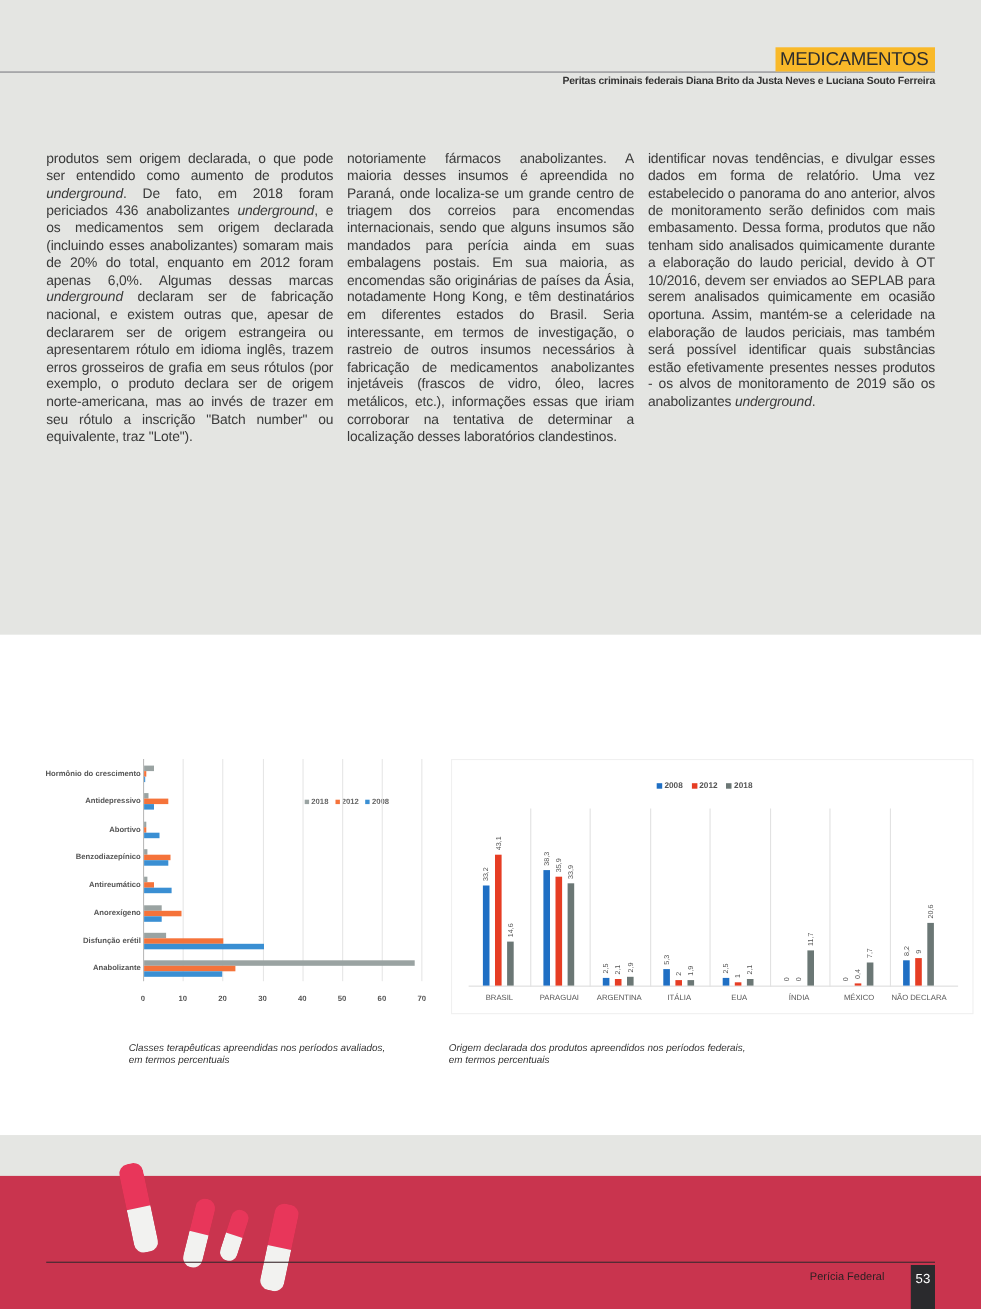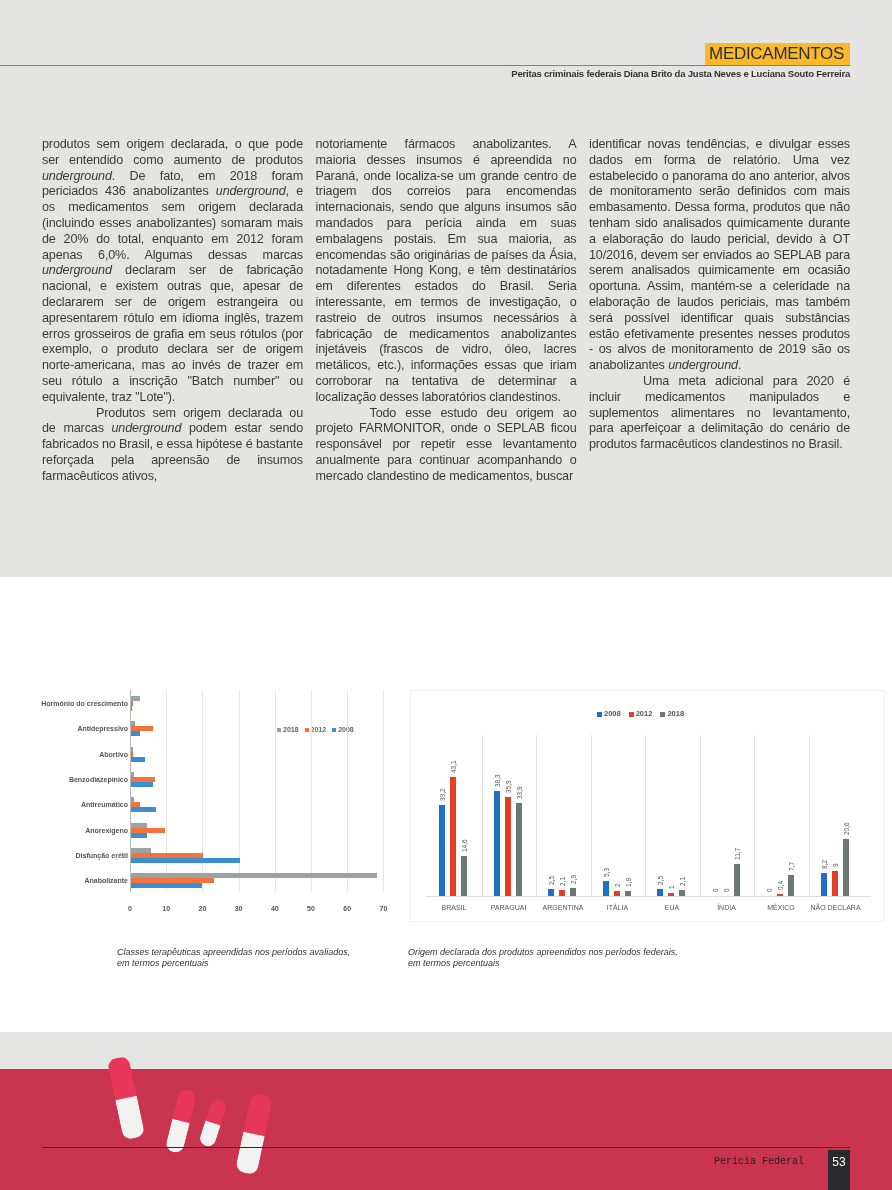--- a/index.html
+++ b/index.html
@@ -36,45 +36,42 @@
   .cr-base { position: absolute; left: 15px; top: 205px; width: 445px; height: 1px; background: #ddd; }
   .cr-bar { position: absolute; width: 6px; }
   .cr-val { position: absolute; font-size: 6.5px; color: #555; transform: rotate(-90deg); transform-origin: left top; white-space: nowrap; }
   .cr-cat { position: absolute; top: 213px; font-size: 7px; color: #555; text-align: center; width: 60px; }
 
   .caption { position: absolute; font-size: 9px; font-style: italic; color: #333; line-height: 11px; }
 
   .bottom-gray { position: absolute; left: 0; top: 1032px; width: 892px; height: 37px; background: #e5e6e3; }
   .bottom-red { position: absolute; left: 0; top: 1069px; width: 892px; height: 121px; background: #c9344e; }
   .footer-rule { position: absolute; left: 42px; top: 1147px; width: 808px; height: 1px; background: #3a2a2e; }
-  .footer-title { position: absolute; right: 88px; top: 1156px; font-size: 10px; color: #2d2022; font-family: Liberation Mono, monospace; }
+  .footer-title { position: absolute; right: 88px; top: 1156px; font-size: 10px; color: #2d2022; }
   .page-num { position: absolute; left: 828px; top: 1150px; width: 22px; height: 40px; background: #2a2a2d; color: #fff; font-size: 12px; text-align: center; padding-top: 5px; }
   .capsule { position: absolute; border-radius: 9px; overflow: hidden; }
   .capsule .r { background: #e8365a; height: 50%; }
   .capsule .w { background: #f2f2f0; height: 50%; }
 </style>
 </head>
 <body>
 
 <div class="header-rule"></div>
 <div class="section-tag">MEDICAMENTOS</div>
 <div class="authors">Peritas criminais federais Diana Brito da Justa Neves e Luciana Souto Ferreira</div>
 
 <div class="columns">
   <div class="col">
     <p><span>produtos sem origem declarada, o que pode ser entendido como aumento de produtos </span><em>underground</em><span>. De fato, em 2018 foram periciados 436 anabolizantes </span><em>underground</em><span>, e os medicamentos sem origem declarada (incluindo esses anabolizantes) somaram mais de 20% do total, enquanto em 2012 foram apenas 6,0%. Algumas dessas marcas </span><em>underground</em><span> declaram ser de fabricação nacional, e existem outras que, apesar de declararem ser de origem estrangeira ou apresentarem rótulo em idioma inglês, trazem erros grosseiros de grafia em seus rótulos (por exemplo, o produto declara ser de origem norte-americana, mas ao invés de trazer em seu rótulo a inscrição "Batch number" ou equivalente, traz "Lote").</span></p>
-    <p class="indent"><span>Produtos sem origem declarada ou de marcas </span><em>underground</em><span> podem estar sendo fabricados no Brasil, e essa hipótese é bastante reforçada pela apreensão de insumos farmacêuticos ativos,</span></p>
   </div>
   <div class="col">
     <p>notoriamente fármacos anabolizantes. A maioria desses insumos é apreendida no Paraná, onde localiza-se um grande centro de triagem dos correios para encomendas internacionais, sendo que alguns insumos são mandados para perícia ainda em suas embalagens postais. Em sua maioria, as encomendas são originárias de países da Ásia, notadamente Hong Kong, e têm destinatários em diferentes estados do Brasil. Seria interessante, em termos de investigação, o rastreio de outros insumos necessários à fabricação de medicamentos anabolizantes injetáveis (frascos de vidro, óleo, lacres metálicos, etc.), informações essas que iriam corroborar na tentativa de determinar a localização desses laboratórios clandestinos.</p>
-    <p class="indent">Todo esse estudo deu origem ao projeto FARMONITOR, onde o SEPLAB ficou responsável por repetir esse levantamento anualmente para continuar acompanhando o mercado clandestino de medicamentos, buscar</p>
   </div>
   <div class="col">
     <p><span>identificar novas tendências, e divulgar esses dados em forma de relatório. Uma vez estabelecido o panorama do ano anterior, alvos de monitoramento serão definidos com mais embasamento. Dessa forma, produtos que não tenham sido analisados quimicamente durante a elaboração do laudo pericial, devido à OT 10/2016, devem ser enviados ao SEPLAB para serem analisados quimicamente em ocasião oportuna. Assim, mantém-se a celeridade na elaboração de laudos periciais, mas também será possível identificar quais substâncias estão efetivamente presentes nesses produtos - os alvos de monitoramento de 2019 são os anabolizantes </span><em>underground</em><span>.</span></p>
-    <p class="indent">Uma meta adicional para 2020 é incluir medicamentos manipulados e suplementos alimentares no levantamento, para aperfeiçoar a delimitação do cenário de produtos farmacêuticos clandestinos no Brasil.</p>
   </div>
 </div>
 
 <div class="white-band"></div>
 
 <div class="chart-left" id="chartLeft">
   <div class="legend-l" id="legendL">
       <span><span class="sw" style="background: rgb(154, 163, 162);"></span>2018</span>
       <span><span class="sw" style="background: rgb(245, 115, 58);"></span>2012</span>
       <span><span class="sw" style="background: rgb(58, 143, 211);"></span>2008</span>

